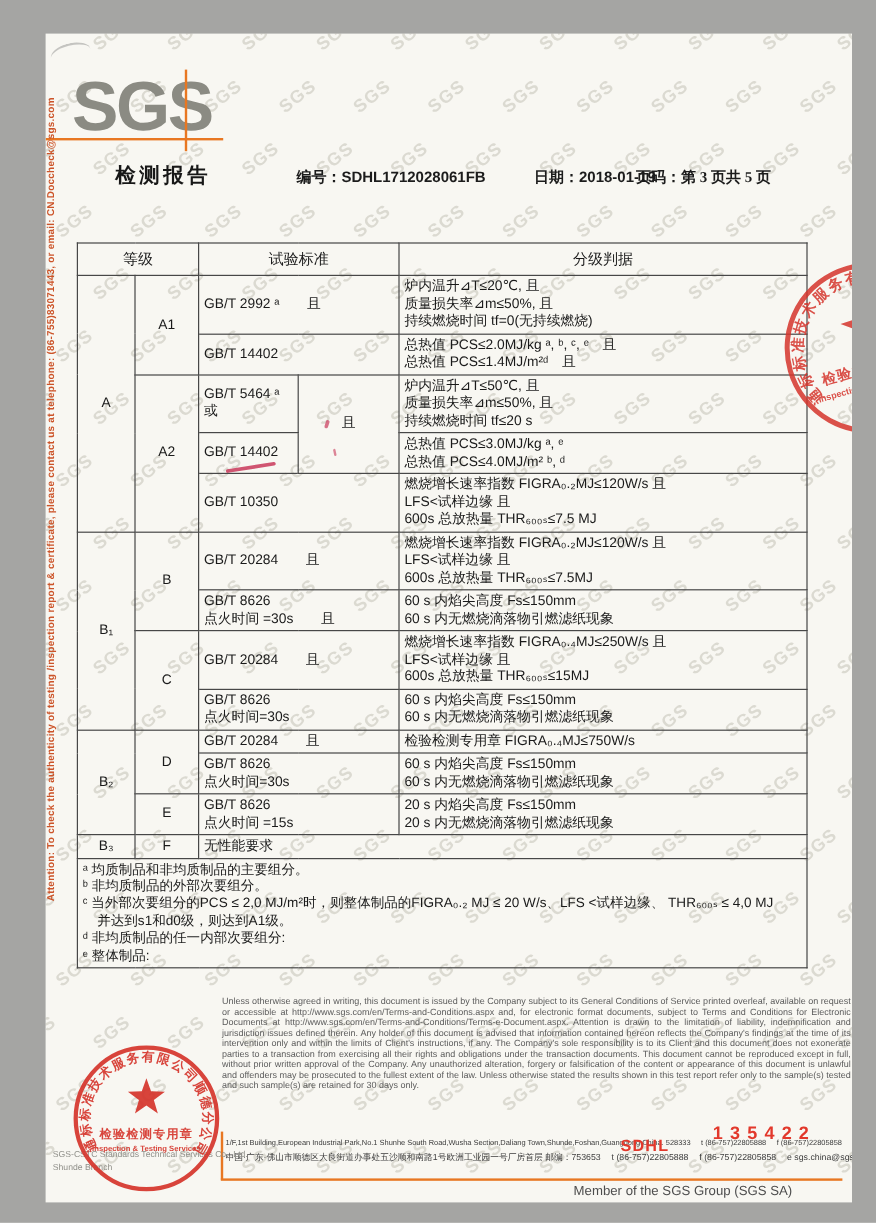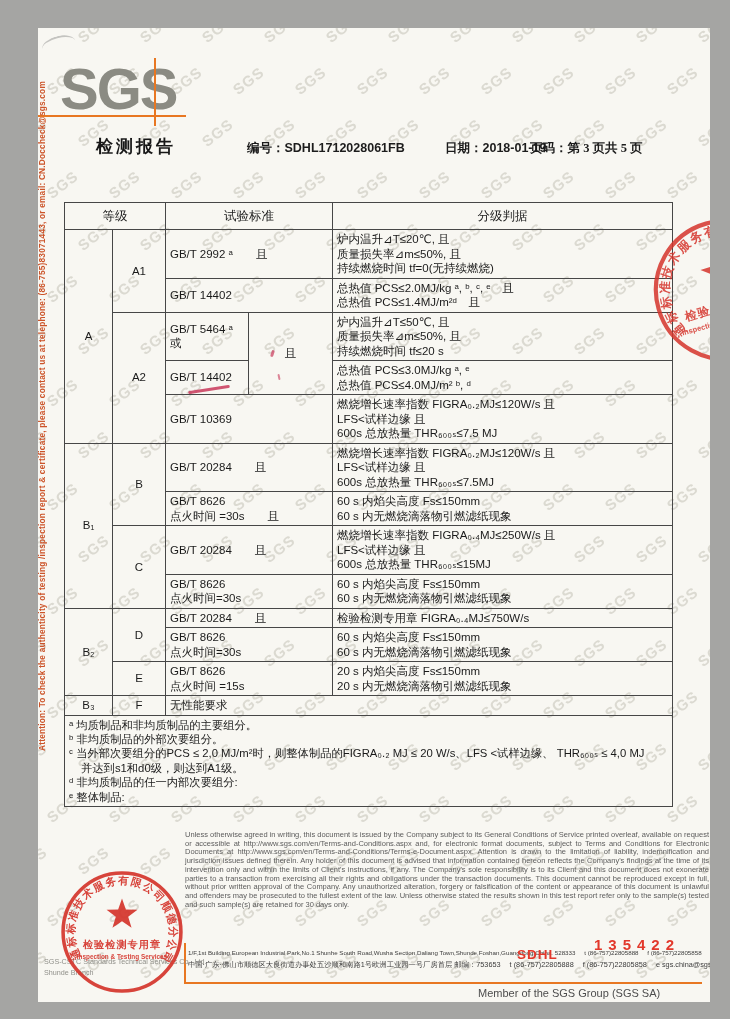--- a/index.html
+++ b/index.html
@@ -349,21 +349,21 @@
       <td class="crit">炉内温升⊿T≤50℃, 且
 质量损失率⊿m≤50%, 且
 持续燃烧时间 tf≤20 s</td>
     </tr>
     <tr>
       <td class="std">GB/T 14402</td>
       <td class="crit">总热值 PCS≤3.0MJ/kg ᵃ, ᵉ
 总热值 PCS≤4.0MJ/m² ᵇ, ᵈ</td>
     </tr>
     <tr>
-      <td class="std" colspan="2">GB/T 10369</td>
+      <td class="std" colspan="2">GB/T 10350</td>
       <td class="crit">燃烧增长速率指数 FIGRA₀.₂MJ≤120W/s 且
 LFS&lt;试样边缘 且
 600s 总放热量 THR₆₀₀ₛ≤7.5 MJ</td>
     </tr>
     <tr>
       <td class="grade" rowspan="4">B₁</td>
       <td class="grade" rowspan="2">B</td>
       <td class="std" colspan="2">GB/T 20284　　且</td>
       <td class="crit">燃烧增长速率指数 FIGRA₀.₂MJ≤120W/s 且
 LFS&lt;试样边缘 且

